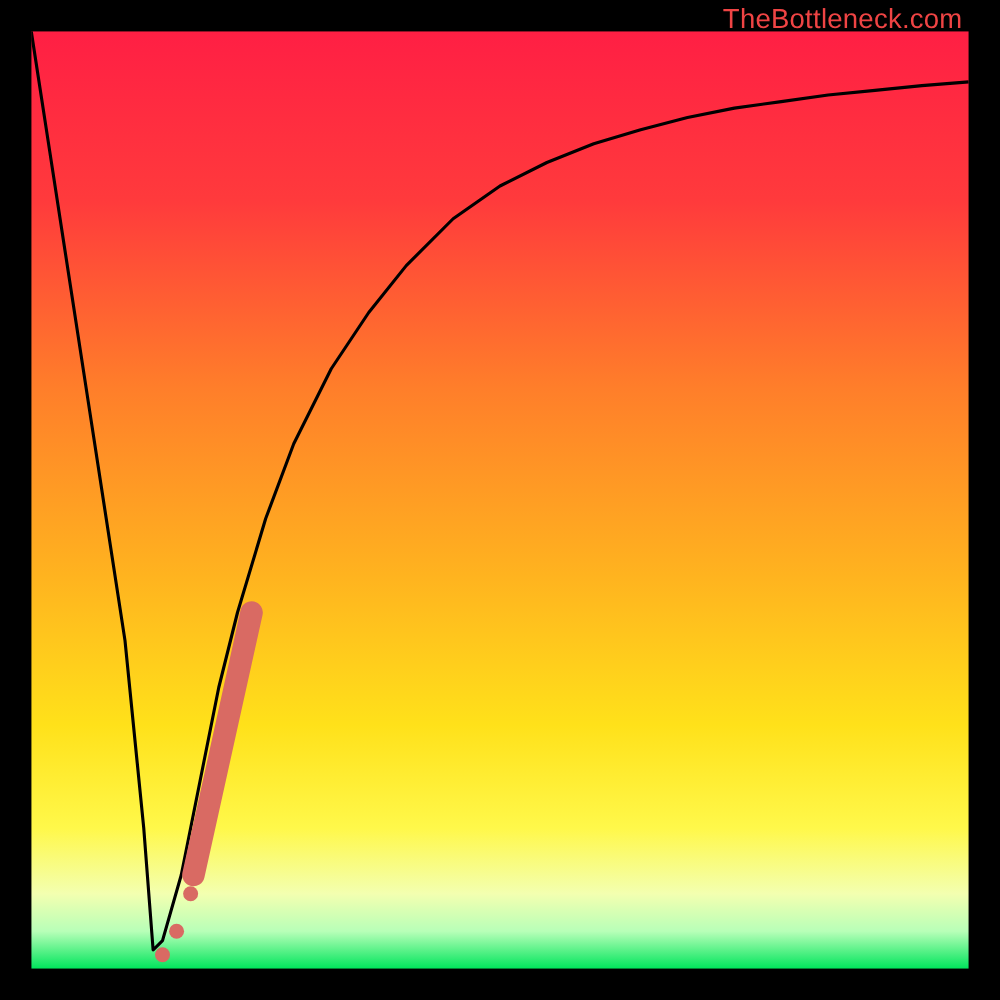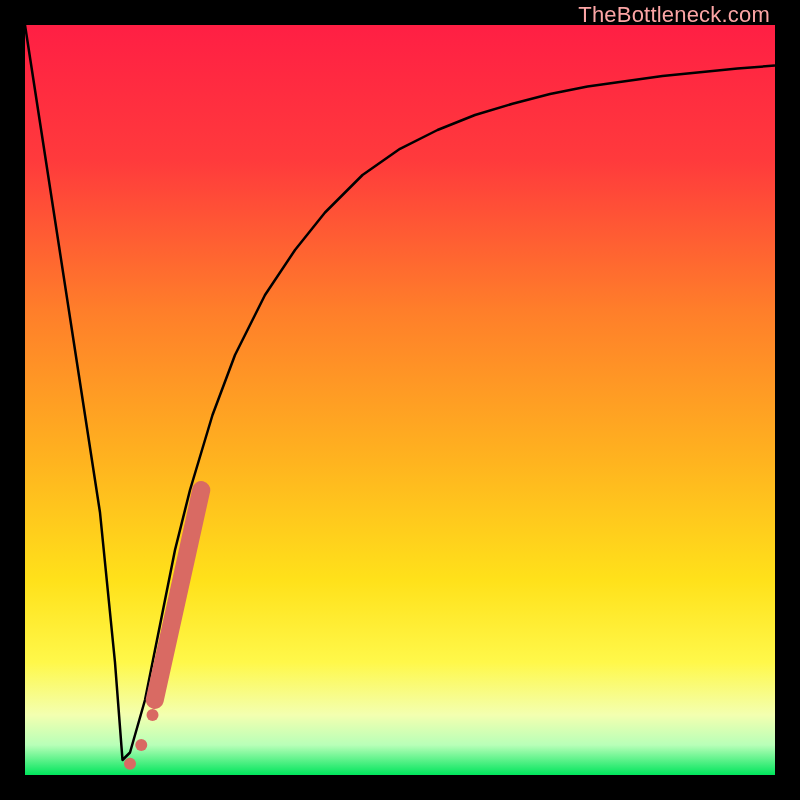--- a/index.html
+++ b/index.html
@@ -23,21 +23,21 @@
     position: absolute;
     left: 0;
     top: 0;
     width: 750px;
     height: 750px;
   }
   .watermark {
     position: absolute;
     top: 2px;
     right: 30px;
-    color: #fca5a5;
+    color: #ef4444;
     font-size: 22px;
     font-weight: 500;
     letter-spacing: 0.2px;
   }
 </style>
 </head>
 <body>
 
 <div class="frame">
   <svg class="plot-area" viewBox="0 0 750 750">

